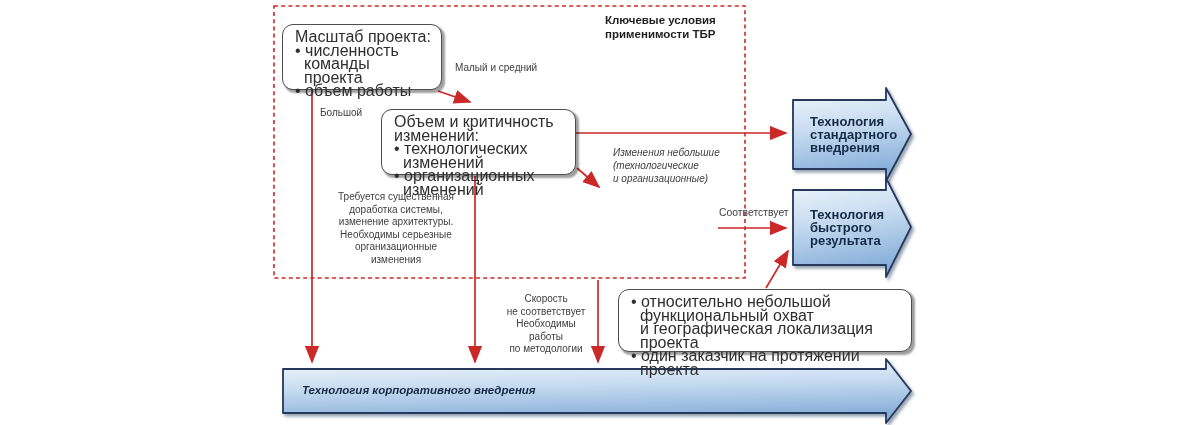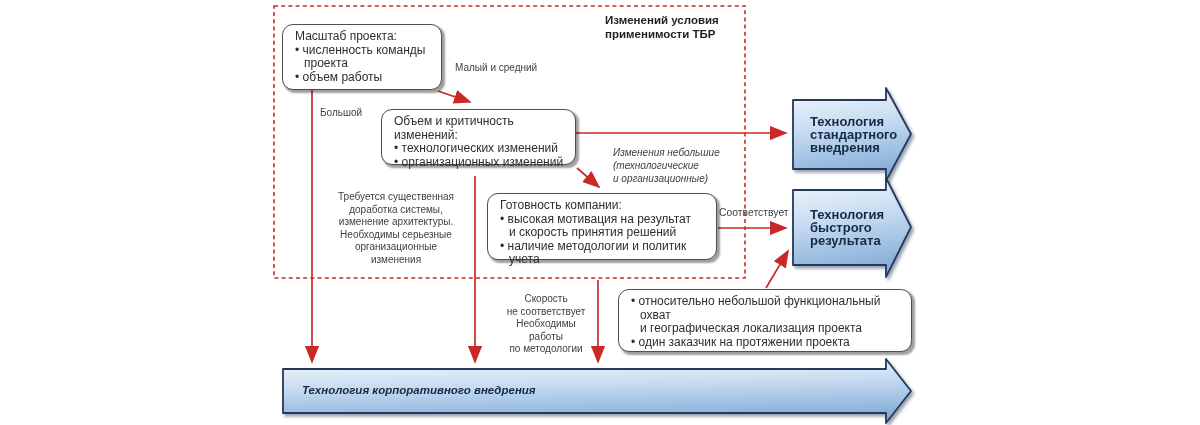--- a/index.html
+++ b/index.html
@@ -5,21 +5,21 @@
   html,body{margin:0;padding:0;background:#ffffff;}
   #canvas{
     position:relative;width:1200px;height:425px;background:#ffffff;overflow:hidden;
     font-family:"Liberation Sans","DejaVu Sans",sans-serif;color:#303030;
   }
   #wires{position:absolute;left:0;top:0;z-index:1;}
   .box{
     position:absolute;z-index:2;background:#ffffff;
     border:1.4px solid #4f4f4f;border-radius:11px;
     box-shadow:2.5px 2.5px 2px rgba(0,0,0,0.38);
-    padding:5px 6px 16px 12px;font-size:12px;line-height:13.5px;color:#2e2e2e;
+    padding:5px 6px 16px 12px;font-size:16px;line-height:13.5px;color:#2e2e2e;
     box-sizing:border-box;
   }
   .box-title{white-space:pre-line;}
   .box-title.bold{font-weight:bold;color:#1c1c1c;}
   .bullet{padding-left:9px;text-indent:-9px;white-space:pre-line;}
   .lbl{
     position:absolute;z-index:2;font-size:10px;line-height:13px;color:#3e3e3e;
     white-space:pre-line;
   }
   .lbl.right{text-align:center;line-height:12.6px;}
@@ -59,43 +59,37 @@
     <path d="M475 176 V362" stroke="#cb2828" stroke-width="1.7" fill="none" marker-end="url(#ah)"></path>
     <path d="M718 228 H786" stroke="#cb2828" stroke-width="1.7" fill="none" marker-end="url(#ah)"></path>
     <path d="M598 280 V362" stroke="#cb2828" stroke-width="1.7" fill="none" marker-end="url(#ah)"></path>
     <path d="M766 288 L788 251" stroke="#cb2828" stroke-width="1.7" fill="none" marker-end="url(#ah)"></path>
 
     <polygon points="793,100 886,100 886,88 911,134 886,181 886,169 793,169" fill="url(#arrowGrad)" stroke="#26395c" stroke-width="1.8" stroke-linejoin="round" filter="url(#ds)"></polygon>
     <polygon points="793,190 886,190 886,178 911,227 886,277 886,265 793,265" fill="url(#arrowGrad)" stroke="#26395c" stroke-width="1.8" stroke-linejoin="round" filter="url(#ds)"></polygon>
     <polygon points="283,369 886,369 886,359 911,391 886,423 886,413 283,413" fill="url(#arrowGrad)" stroke="#26395c" stroke-width="1.8" stroke-linejoin="round" filter="url(#ds)"></polygon>
   </svg>
 
-  <div class="lbl bold-title" style="left:605px;top:14px;width:118px;">Изменений условия
+  <div class="lbl bold-title" style="left:605px;top:14px;width:118px;">Ключевые условия
 применимости ТБР</div>
 
   <div class="box" style="left:282px;top:24px;width:160px;height:66px;">
     <div class="box-title">Масштаб проекта:</div>
     <div class="bullet">• численность команды
 проекта</div>
     <div class="bullet">• объем работы</div>
   </div>
 
-  <div class="box" style="left:381px;top:109px;width:195px;height:56px;">
+  <div class="box" style="left:381px;top:109px;width:195px;height:66px;">
     <div class="box-title">Объем и критичность
 изменений:</div>
     <div class="bullet">• технологических изменений</div>
     <div class="bullet">• организационных изменений</div>
   </div>
 
-  <div class="box" style="left:487px;top:193px;width:230px;height:67px;">
-    <div class="box-title">Готовность компании:</div>
-    <div class="bullet">• высокая мотивация на результат
-и скорость принятия решений</div>
-    <div class="bullet">• наличие методологии и политик учета</div>
-  </div>
 
   <div class="box" style="left:618px;top:289px;width:294px;height:63px;">
     <div class="bullet">• относительно небольшой функциональный охват
 и географическая локализация проекта</div>
     <div class="bullet">• один заказчик на протяжении проекта</div>
   </div>
 
   <div class="lbl" style="left:455px;top:61px;">Малый и средний</div>
   <div class="lbl" style="left:320px;top:106px;">Большой</div>
   <div class="lbl" style="left:613px;top:146px;font-style:italic;">Изменения небольшие

